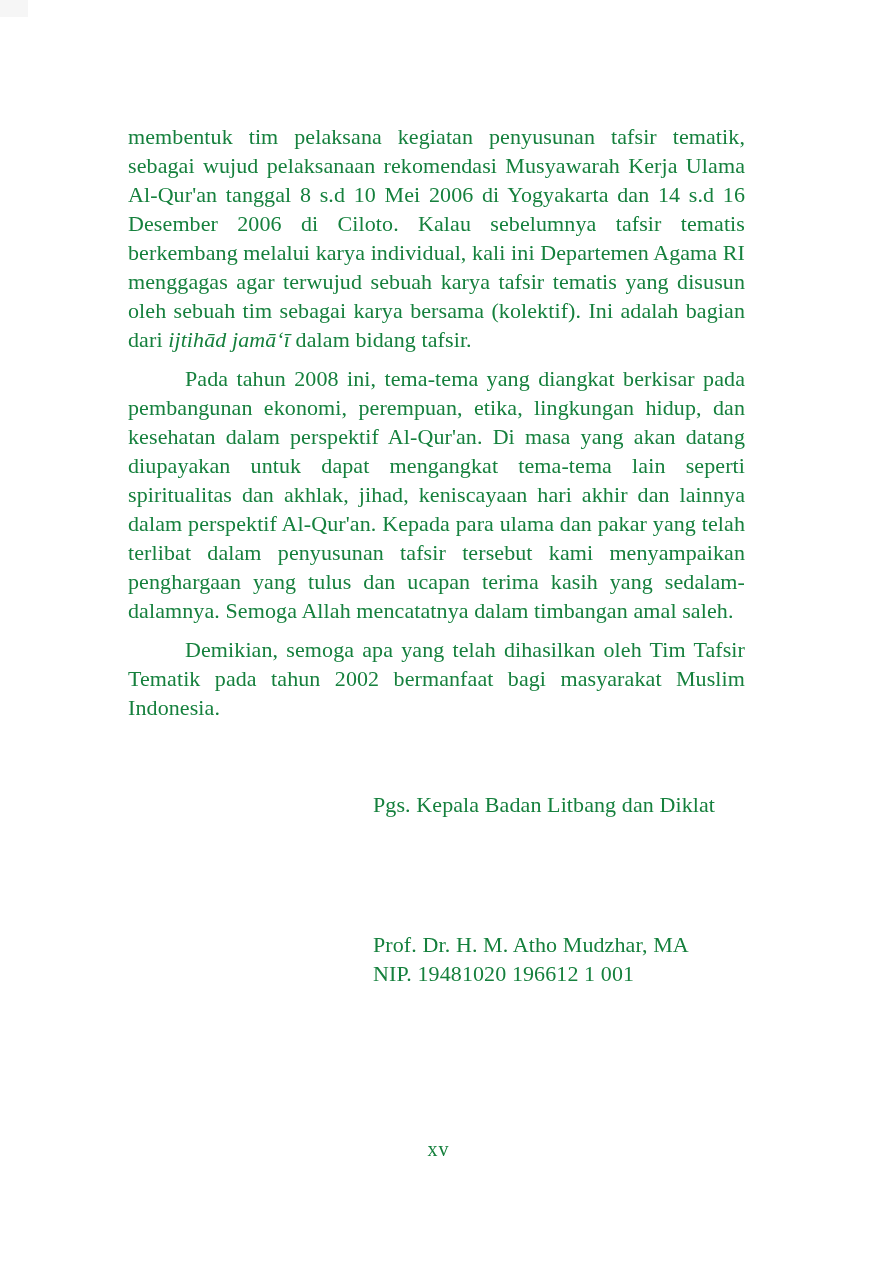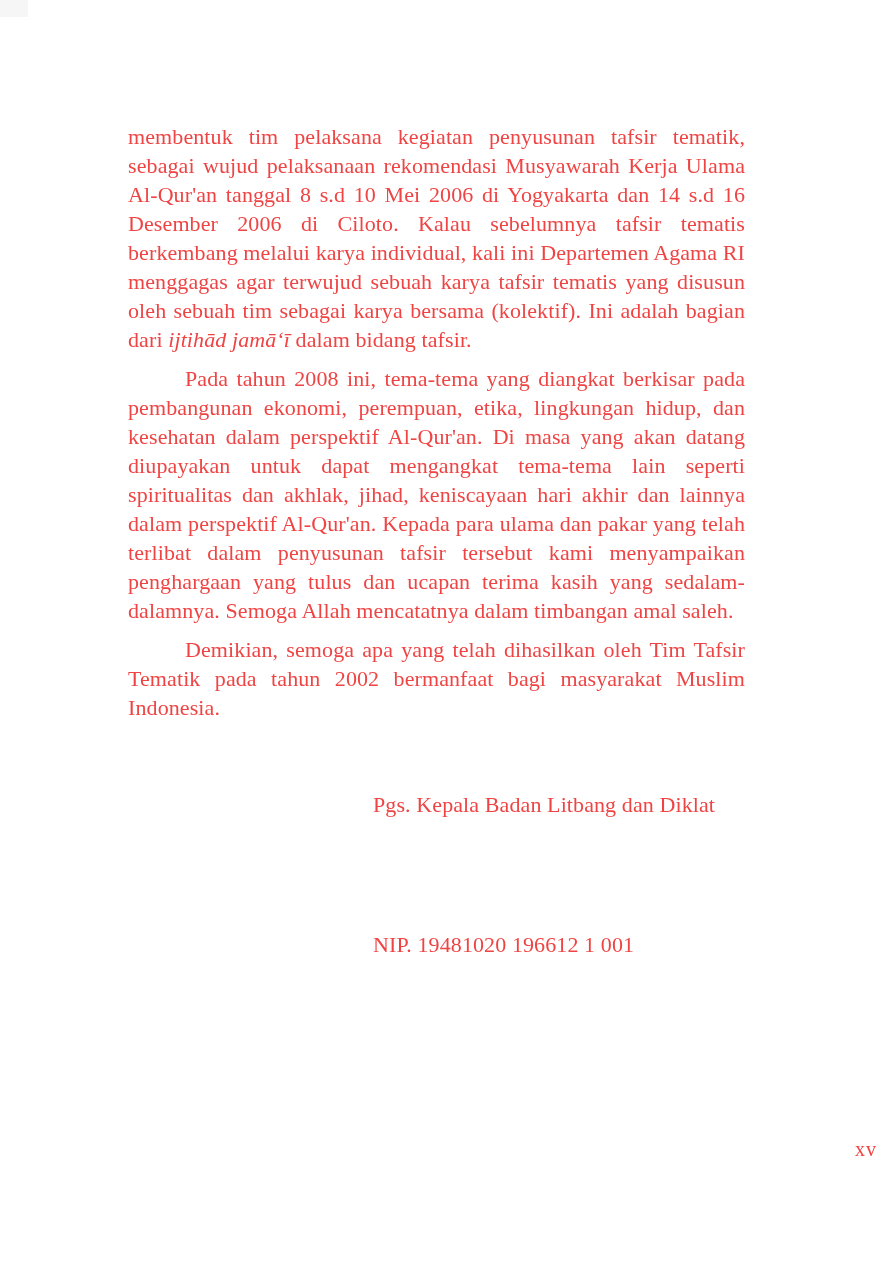--- a/index.html
+++ b/index.html
@@ -6,21 +6,21 @@
     margin: 0;
     padding: 0;
     background: #ffffff;
   }
   .page {
     position: relative;
     width: 877px;
     height: 1283px;
     background: #ffffff;
     font-family: "Liberation Serif", "DejaVu Serif", serif;
-    color: #ef4444;
+    color: #15803d;
     overflow: hidden;
   }
   .scan-artifact {
     position: absolute;
     left: 0;
     top: 0;
     width: 28px;
     height: 17px;
     background: #f6f6f6;
   }
@@ -57,21 +57,21 @@
     top: 930px;
     font-size: 22px;
     line-height: 29px;
     letter-spacing: 0.1px;
   }
   .page-number {
     position: absolute;
     left: 0;
     top: 1138px;
     width: 877px;
-    text-align: right;
+    text-align: center;
     font-size: 20px;
     letter-spacing: 1px;
   }
 </style>
 </head>
 <body>
 
 <div class="page">
 
   <div class="scan-artifact"></div>
@@ -82,18 +82,19 @@
     <p class="para indent">Pada tahun 2008 ini, tema-tema yang diangkat berkisar pada pembangunan ekonomi, perempuan, etika, lingkungan hidup, dan kesehatan dalam perspektif Al-Qur'an. Di masa yang akan datang diupayakan untuk dapat mengangkat tema-tema lain seperti spiritualitas dan akhlak, jihad, keniscayaan hari akhir dan lainnya dalam perspektif Al-Qur'an. Kepada para ulama dan pakar yang telah terlibat dalam penyusunan tafsir tersebut kami menyampaikan penghargaan yang tulus dan ucapan terima kasih yang sedalam-dalamnya. Semoga Allah mencatatnya dalam timbangan amal saleh.</p>
 
     <p class="para indent">Demikian, semoga apa yang telah dihasilkan oleh Tim Tafsir Tematik pada tahun 2002 bermanfaat bagi masyarakat Muslim Indonesia.</p>
   </main>
 
   <div class="signature-block">
     <div>Pgs. Kepala Badan Litbang dan Diklat</div>
   </div>
 
   <div class="signatory-block">
+    <div>Prof. Dr. H. M. Atho Mudzhar, MA</div>
     <div>NIP. 19481020 196612 1 001</div>
   </div>
 
   <div class="page-number">xv</div>
 
 </div>
 
 </body></html>

